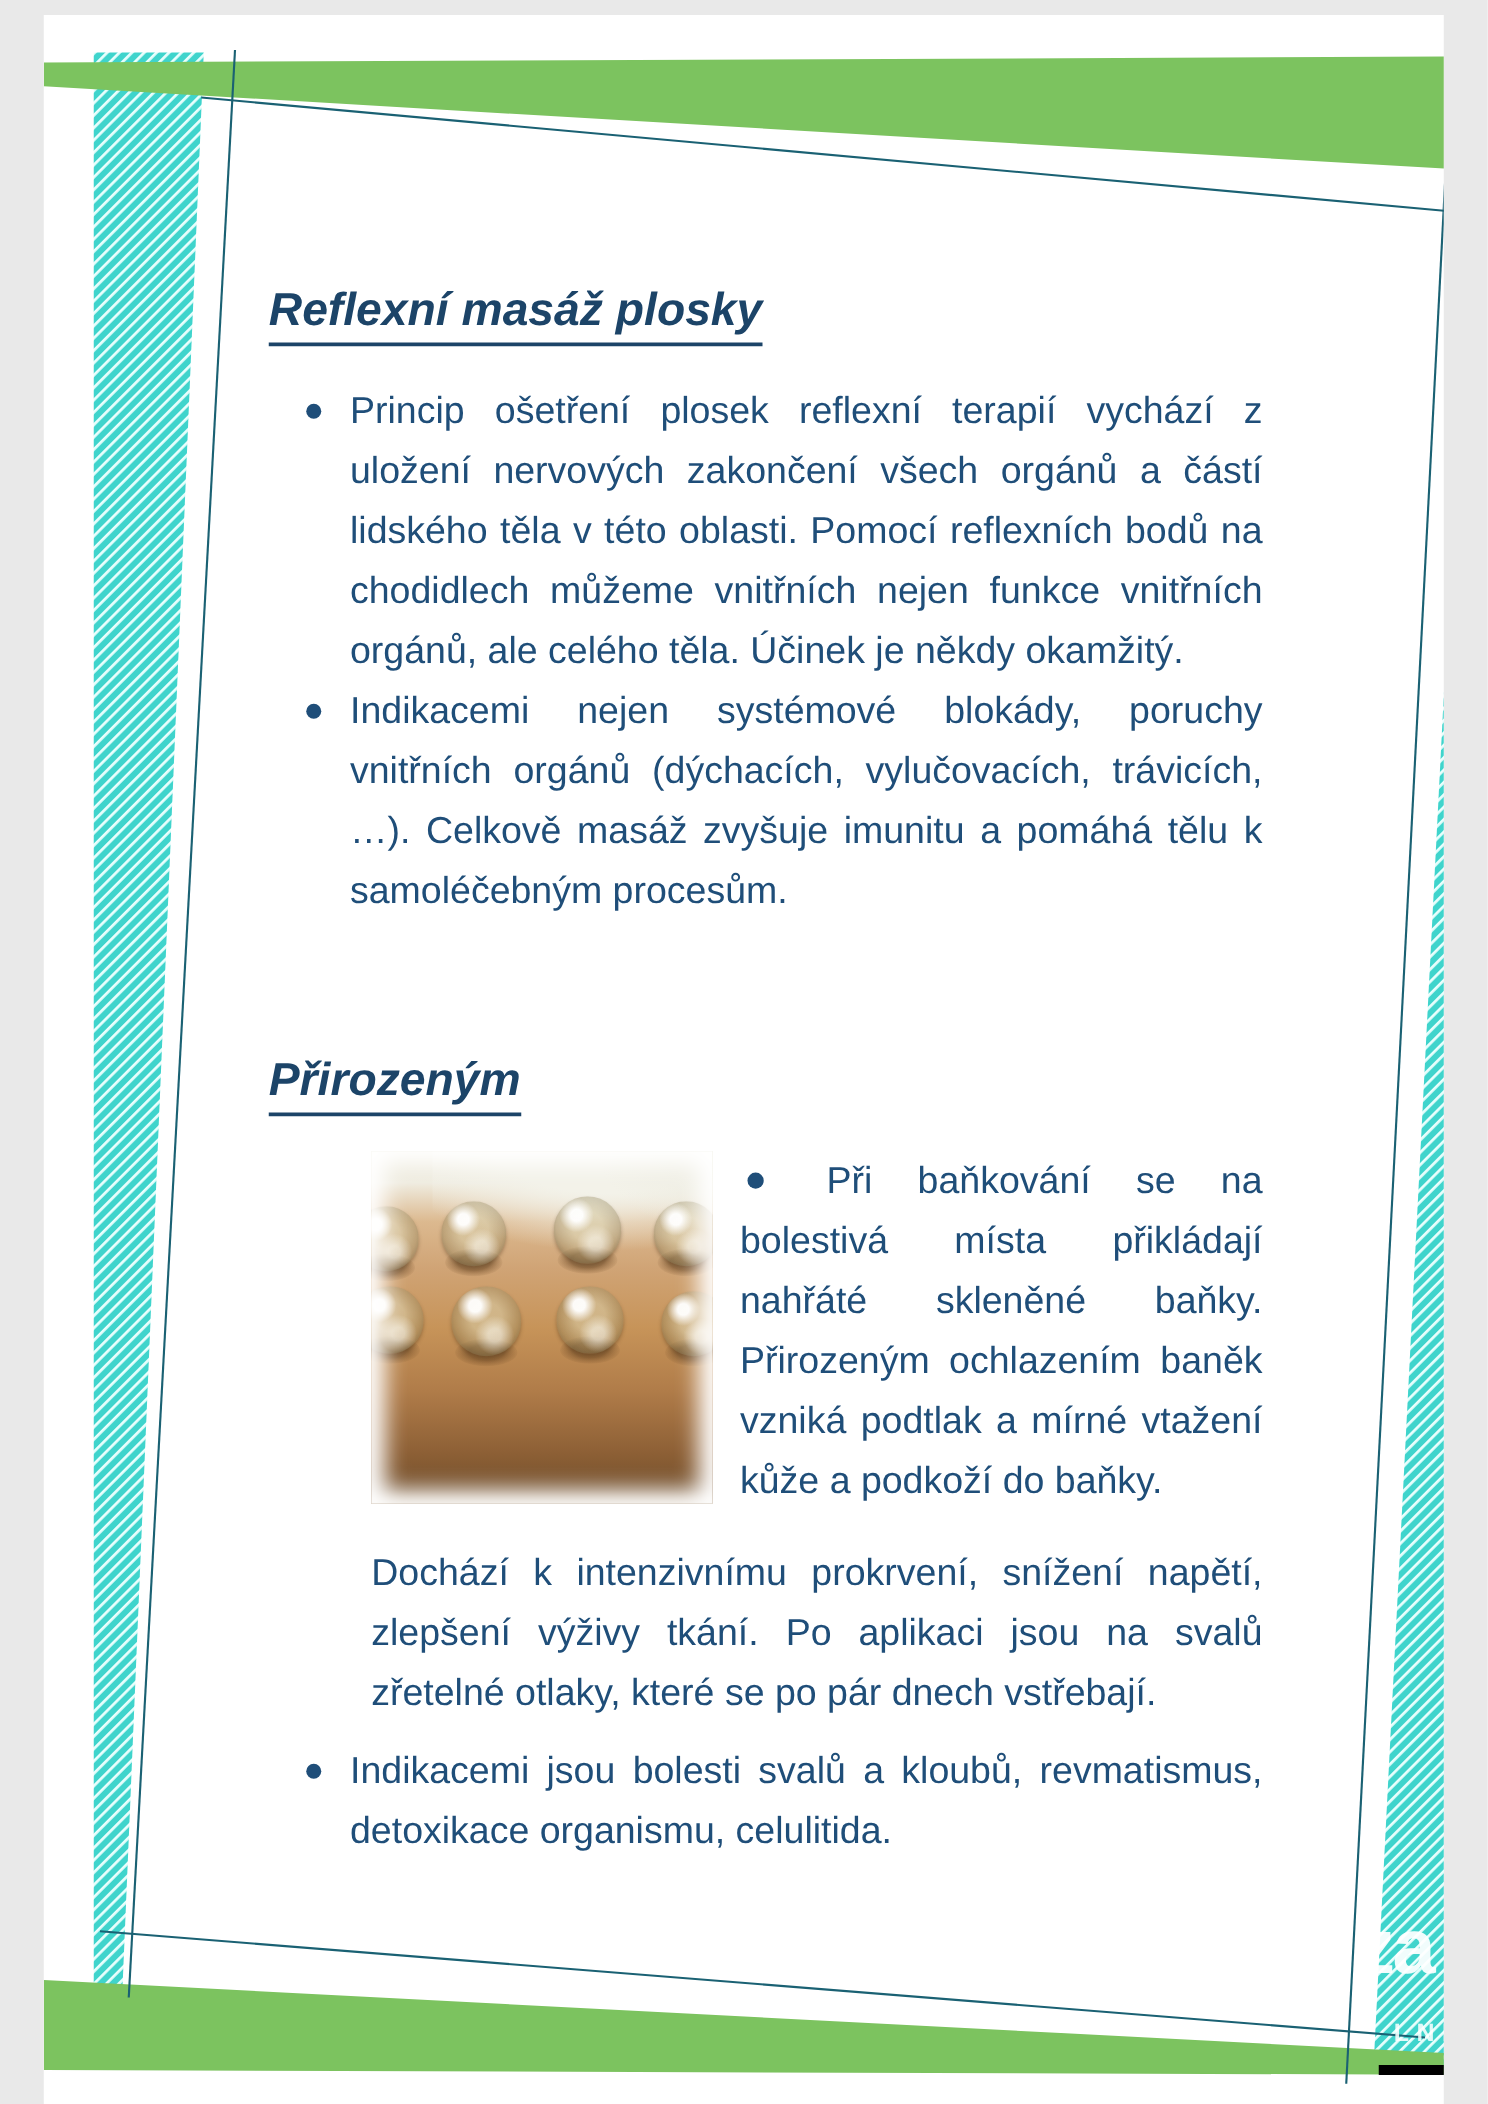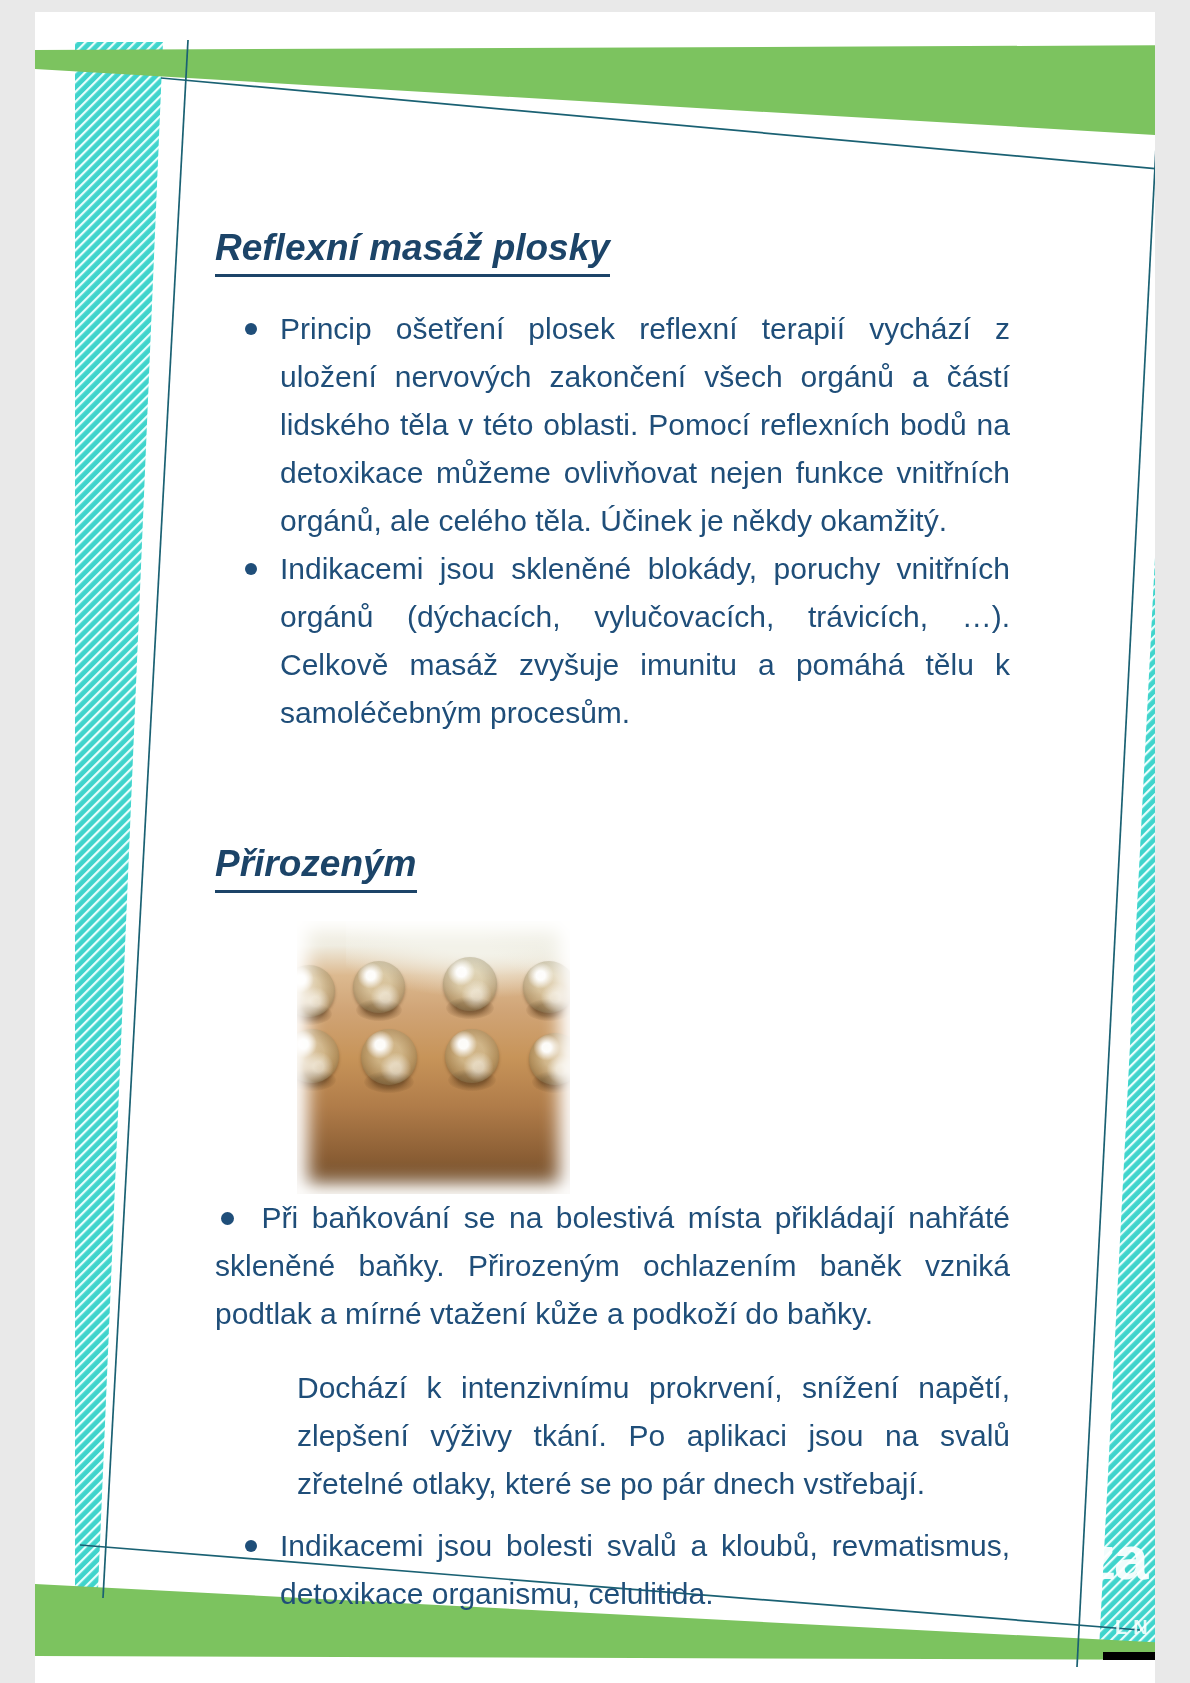--- a/index.html
+++ b/index.html
@@ -25,21 +25,21 @@
   .bullet-list{margin:28px 0 0 0;padding:0;list-style:none;}
   .bullet-item{
     position:relative;margin:0;padding:0 0 0 65px;text-align:justify;
   }
   .bullet-item .dot{
     position:absolute;left:30px;top:18px;width:12px;height:12px;
     border-radius:50%;background:#1f4e79;
   }
   .heading2-block{margin-top:104px;}
   
-  .cupping-row{display:flex;margin-top:28px;flex-direction:column;}
+  .cupping-row{display:flex;margin-top:28px;}
   .photo{
     position:relative;flex:0 0 273px;width:273px;height:282px;
     margin-left:82px;margin-right:22px;overflow:hidden;
     background:linear-gradient(180deg,
       #ece9db 0%, #efece0 9%,
       #dcb98f 20%, #d0a476 33%, #c79459 50%,
       #b07c49 68%, #8c5f35 86%, #74502c 96%, #8a6b45 100%);
   }
   .photo .cloth{
     position:absolute;left:18%;top:-6%;width:92%;height:36%;
@@ -116,25 +116,25 @@
   </svg>
 
   <div class="page-content">
     <div class="h1-spacer"></div>
 
     <h1 class="doc-heading"><span class="u">Reflexní masáž plosky</span></h1>
 
     <ul class="bullet-list">
       <li class="bullet-item">
         <span class="dot"></span>
-        <span>Princip ošetření plosek reflexní terapií vychází z uložení nervových zakončení všech orgánů a částí lidského těla v této oblasti. Pomocí reflexních bodů na detoxikace můžeme ovlivňovat nejen funkce vnitřních orgánů, ale celého těla. Účinek je někdy okamžitý.</span>
+        <span>Princip ošetření plosek reflexní terapií vychází z uložení nervových zakončení všech orgánů a částí lidského těla v této oblasti. Pomocí reflexních bodů na chodidlech můžeme vnitřních nejen funkce vnitřních orgánů, ale celého těla. Účinek je někdy okamžitý.</span>
       </li>
       <li class="bullet-item">
         <span class="dot"></span>
-        <span>Indikacemi jsou skleněné blokády, poruchy vnitřních orgánů (dýchacích, vylučovacích, trávicích, …). Celkově masáž zvyšuje imunitu a pomáhá tělu k samoléčebným procesům.</span>
+        <span>Indikacemi nejen systémové blokády, poruchy vnitřních orgánů (dýchacích, vylučovacích, trávicích, …). Celkově masáž zvyšuje imunitu a pomáhá tělu k samoléčebným procesům.</span>
       </li>
     </ul>
 
     <h1 class="doc-heading heading2-block"><span class="u">Přirozeným</span></h1>
 
     <div class="cupping-row">
       <div class="photo" id="cupping-photo">
         <div class="cloth"></div>
         <div class="cloth2"></div>
 

